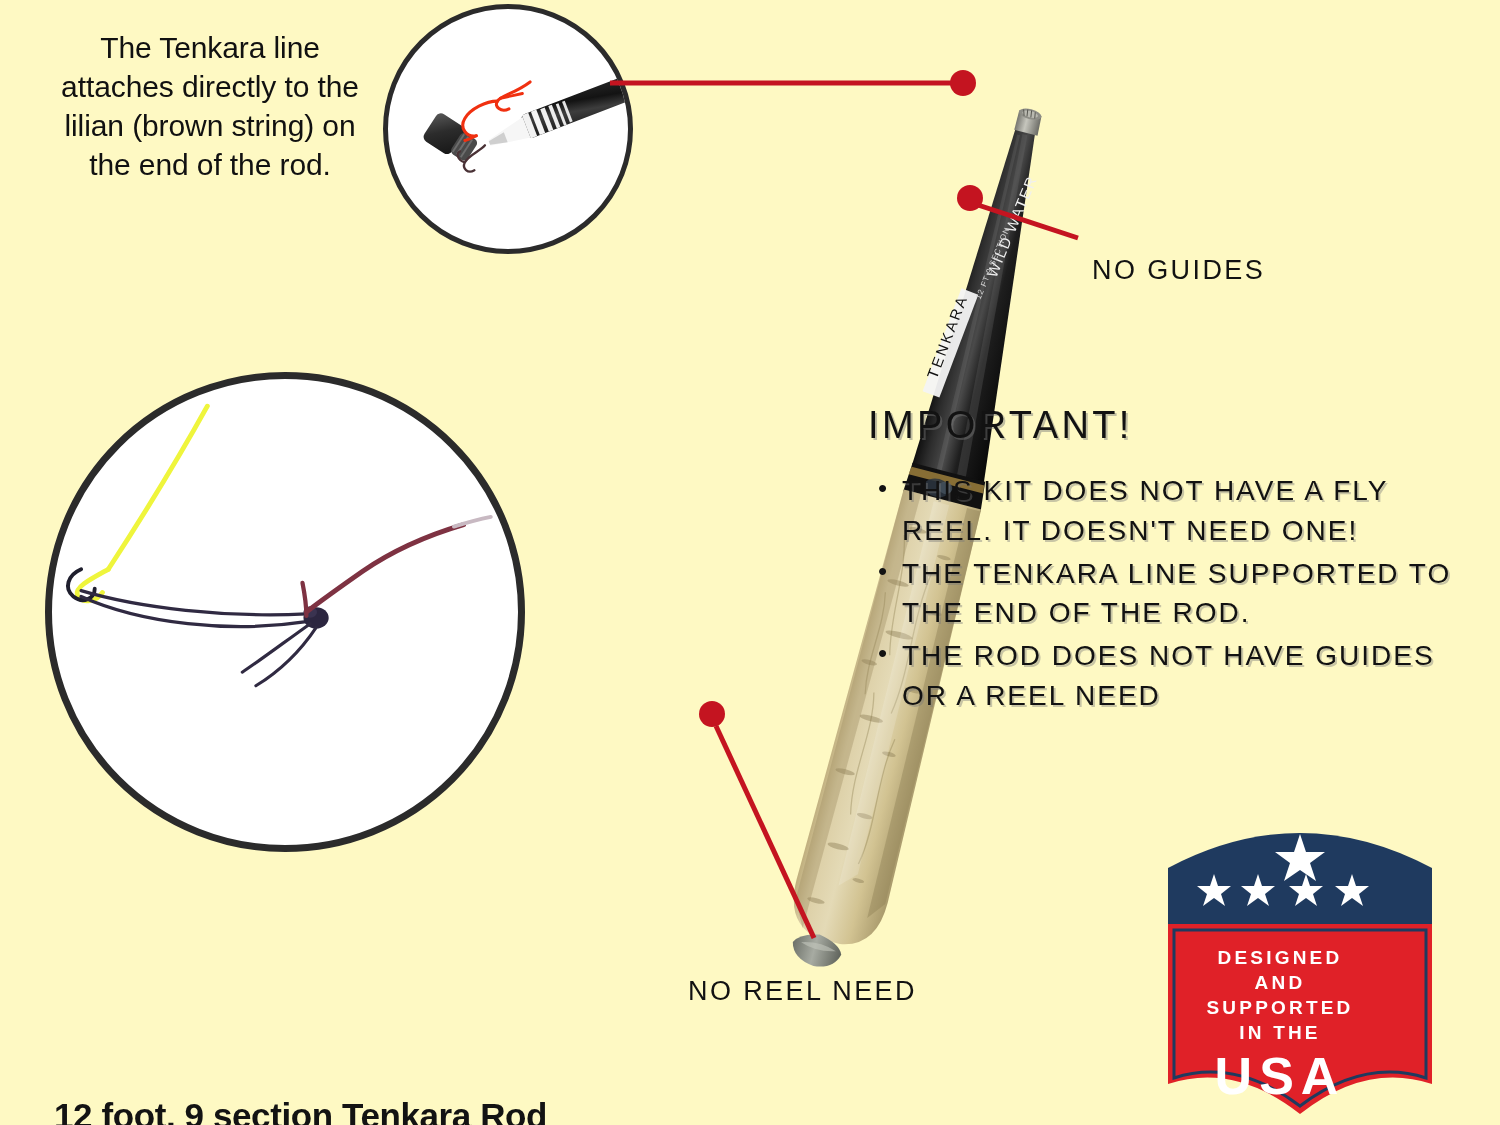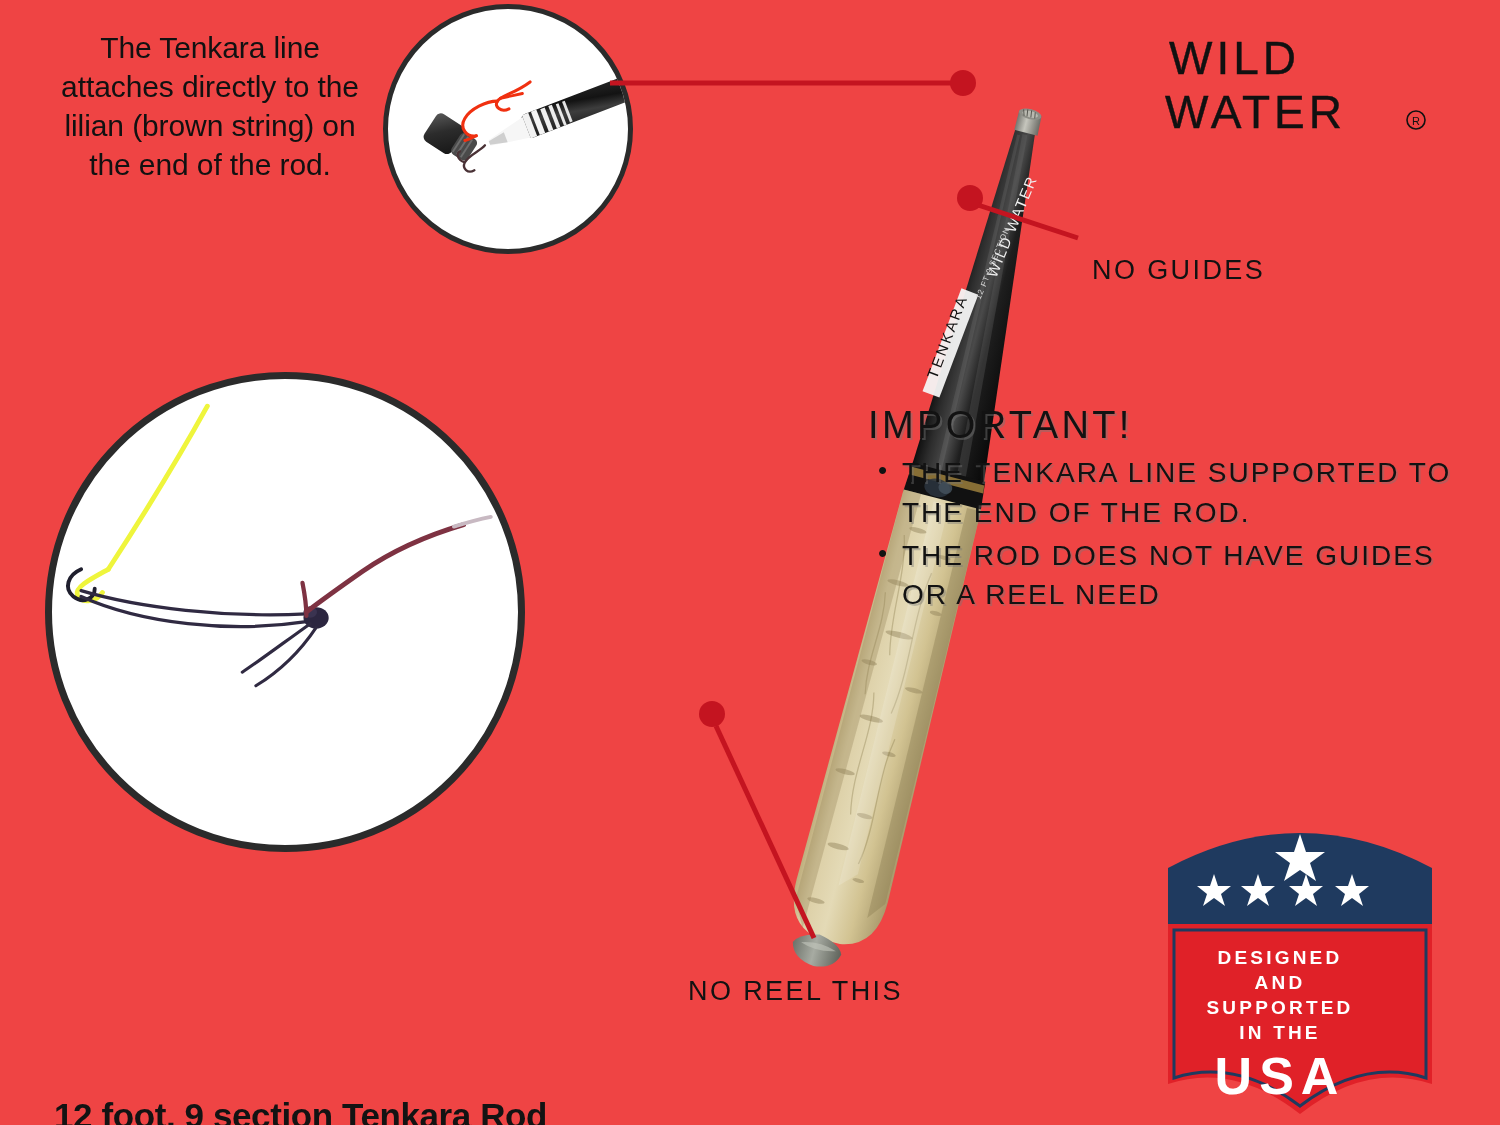--- a/index.html
+++ b/index.html
@@ -5,21 +5,21 @@
 <style>
   html, body {
     margin: 0;
     padding: 0;
     background: #ffffff;
   }
   #stage {
     position: relative;
     width: 1500px;
     height: 1125px;
-    background: #ef4444;
+    background: #fef9c3;
     overflow: hidden;
     font-family: "Liberation Sans", sans-serif;
   }
 
   
   #intro-caption {
     position: absolute;
     left: 60px;
     top: 28px;
     width: 300px;
@@ -100,21 +100,21 @@
     position: absolute;
     left: 868px;
     top: 404px;
     width: 600px;
     color: #121212;
   }
   #important-heading {
     font-family: "Liberation Sans", sans-serif;
     font-size: 38px;
     letter-spacing: 3.4px;
-    margin: 0 0 6px 0;
+    margin: 0 0 24px 0;
     text-shadow: 2px 2px 0 rgba(120,120,120,0.45);
   }
   #important-list {
     list-style: none;
     margin: 0;
     padding: 0 0 0 34px;
   }
   #important-list li {
     position: relative;
     font-family: "Liberation Sans", sans-serif;
@@ -335,34 +335,27 @@
     <circle cx="963" cy="83" r="13" fill="#c41420"></circle>
 
     <circle cx="970" cy="198" r="13" fill="#c41420"></circle>
     <line x1="978" y1="205" x2="1078" y2="238" stroke="#c41420" stroke-width="5"></line>
 
     <circle cx="712" cy="714" r="13" fill="#c41420"></circle>
     <line x1="716" y1="726" x2="814" y2="938" stroke="#c41420" stroke-width="5"></line>
   </svg>
 
   <span class="anno-label" id="label-no-guides">NO GUIDES</span>
-  <span class="anno-label" id="label-no-reel-seat">NO REEL THIS</span>
-
-  <div id="brand-logo">
-    <svg viewBox="0 0 280 112">
-      <text x="6" y="44" font-family="Liberation Sans, sans-serif" font-size="46" letter-spacing="4" fill="#111111" stroke="#111111" stroke-width="0.4">WILD</text>
-      <text x="2" y="98" font-family="Liberation Sans, sans-serif" font-size="46" letter-spacing="4" fill="#111111" stroke="#111111" stroke-width="0.4">WATER</text>
-      <circle cx="253" cy="90" r="9" fill="none" stroke="#111111" stroke-width="1.6"></circle>
-      <text x="253" y="95" font-family="Liberation Sans, sans-serif" font-size="11" fill="#111111" text-anchor="middle">R</text>
-    </svg>
-  </div>
+  <span class="anno-label" id="label-no-reel-seat">NO REEL NEED</span>
+
 
   <div id="important-block">
     <div id="important-heading">IMPORTANT!</div>
     <ul id="important-list">
+      <li>THIS KIT DOES NOT HAVE A FLY REEL. IT DOESN'T NEED ONE!</li>
       <li>THE TENKARA LINE SUPPORTED TO THE END OF THE ROD.</li>
       <li>THE ROD DOES NOT HAVE GUIDES OR A REEL NEED</li>
     </ul>
   </div>
 
   <div id="usa-badge">
     <svg viewBox="0 0 280 320">
 
       <path d="M8 56 Q140 -14 272 56 L272 112 L8 112 Z" fill="#1f3a5f"></path>
 

